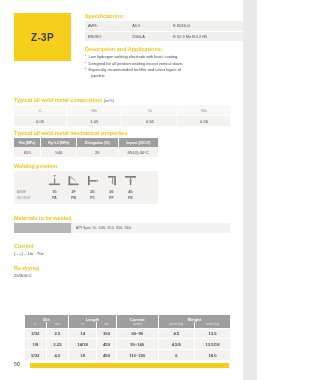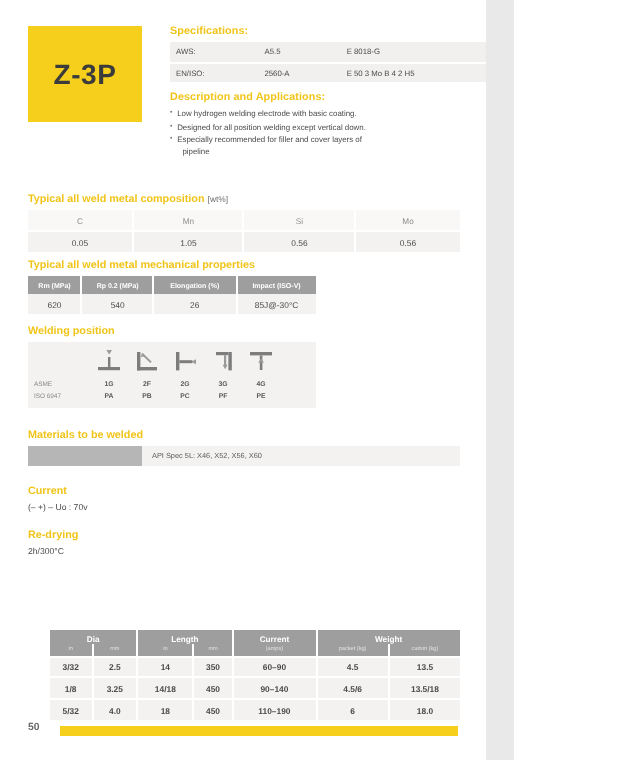--- a/index.html
+++ b/index.html
@@ -21,21 +21,21 @@
 
   
   .topblock { position:absolute; left:14px; top:13px; width:229px; }
   .badge {
     position:absolute; left:0; top:0;
     width:57px; height:48px;
     background:#f5cf1b;
     display:flex; align-items:center; justify-content:center;
   }
   .badge-text {
-    font-size:14px; font-weight:bold; color:#3b3b3b; letter-spacing:0.3px;
+    font-size:10px; font-weight:bold; color:#3b3b3b; letter-spacing:0.3px;
   }
 
   .rightcol { position:absolute; left:71px; top:0; width:158px; }
 
   .heading {
     color:#f0c419; font-weight:bold; font-size:5.4px; letter-spacing:0.05px;
     margin-bottom:2.2px;
   }
 
   .spec-table { width:100%; border-collapse:collapse; }

